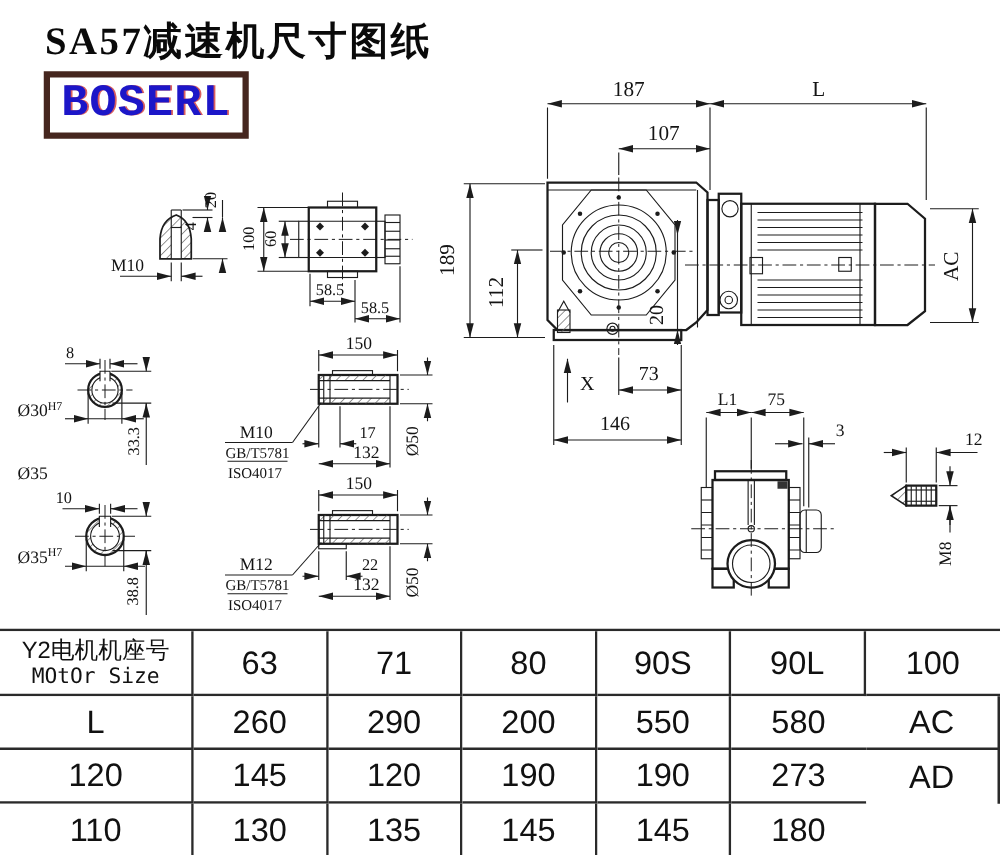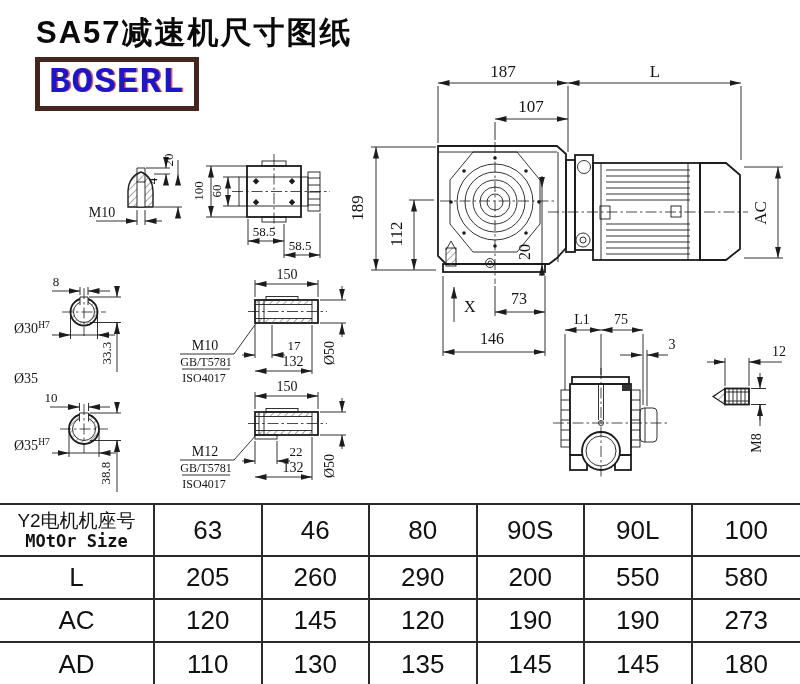--- a/index.html
+++ b/index.html
@@ -1,18 +1,18 @@
 <!DOCTYPE html>
 <html><head>
 <meta charset="utf-8">
 <style>
   html,body{margin:0;padding:0;background:#888;}
   .canvas{position:relative;width:800px;height:684px;background:#ffffff;overflow:hidden;
           font-family:"Liberation Sans",sans-serif;}
-  .title{position:absolute;left:36px;top:12px;font-family:Liberation Sans, sans-serif;
+  .title{position:absolute;left:36px;top:12px;font-family:Liberation Serif, serif;
          font-weight:bold;font-size:31px;letter-spacing:2px;color:#0a0a0a;white-space:nowrap;}
   .logo{position:absolute;left:35px;top:57px;border:5px solid #45261e;background:#fff;
         padding:1px 9px 3px 9px;}
   .logo span{font-family:Liberation Mono, monospace;font-weight:bold;font-size:36px;line-height:40px;
         color:#1c16c8;text-shadow:1.4px 0 0 rgba(205,40,40,.75);letter-spacing:1px;}
   svg{position:absolute;left:0;top:0;}
   .tk{stroke:#1c1c1c;stroke-width:1.8;fill:none;}
   .tn{stroke:#1c1c1c;stroke-width:0.9;fill:none;}
   .cl{stroke:#1c1c1c;stroke-width:0.8;stroke-dasharray:11 3 2.5 3;fill:none;}
   .dm{stroke:#1c1c1c;stroke-width:0.9;fill:none;}
@@ -23,21 +23,21 @@
   .dimtable{position:absolute;left:0;top:503px;width:800px;height:181px;
             display:grid;grid-template-columns:155px repeat(6,1fr);
             grid-template-rows:52px 43px 43px 43px;
             border-top:2px solid #2a2a2a;border-bottom:3px solid #2a2a2a;}
   .cell{border-right:2px solid #2a2a2a;border-bottom:2px solid #2a2a2a;
         display:flex;align-items:center;justify-content:center;
         font-size:26px;color:#111;background:#fff;}
   .cell.last{border-right:none;} .cell.bottomrow{border-bottom:none;}
   .hcell{flex-direction:column;justify-content:center;line-height:1.1;padding-top:2px;}
   .hcn{font-size:19px;letter-spacing:0px;white-space:nowrap;}
-  .hen{font-size:17px;font-family:"DejaVu Sans Mono",monospace;white-space:nowrap;font-weight:bold;}
+  .hen{font-size:17px;font-family:"DejaVu Sans Mono",monospace;white-space:nowrap;}
 </style>
 </head>
 <body>
 
 <div class="canvas">
 
   <svg width="800" height="505" viewBox="0 0 800 505">
     <defs>
       <marker id="arr" viewBox="0 0 12 8" markerWidth="12" markerHeight="8" refX="11.5" refY="4" orient="auto-start-reverse" markerUnits="userSpaceOnUse">
         <path d="M0,1 L11.5,4 L0,7 Z" fill="#1c1c1c"></path>
@@ -494,28 +494,27 @@
     <span>BOSERL</span>
   </div>
 
   <div class="dimtable">
 
     <div class="cell hcell">
       <span class="hcn">Y2电机机座号</span>
       <span class="hen">MOtOr Size</span>
     </div>
     <div class="cell">63</div>
-    <div class="cell">46</div>
+    <div class="cell">71</div>
     <div class="cell">80</div>
     <div class="cell">90S</div>
     <div class="cell">90L</div>
     <div class="cell last">100</div>
 
     <div class="cell">L</div>
-    <div class="cell">205</div>
     <div class="cell">260</div>
     <div class="cell">290</div>
     <div class="cell">200</div>
     <div class="cell">550</div>
     <div class="cell last">580</div>
 
     <div class="cell">AC</div>
     <div class="cell">120</div>
     <div class="cell">145</div>
     <div class="cell">120</div>

